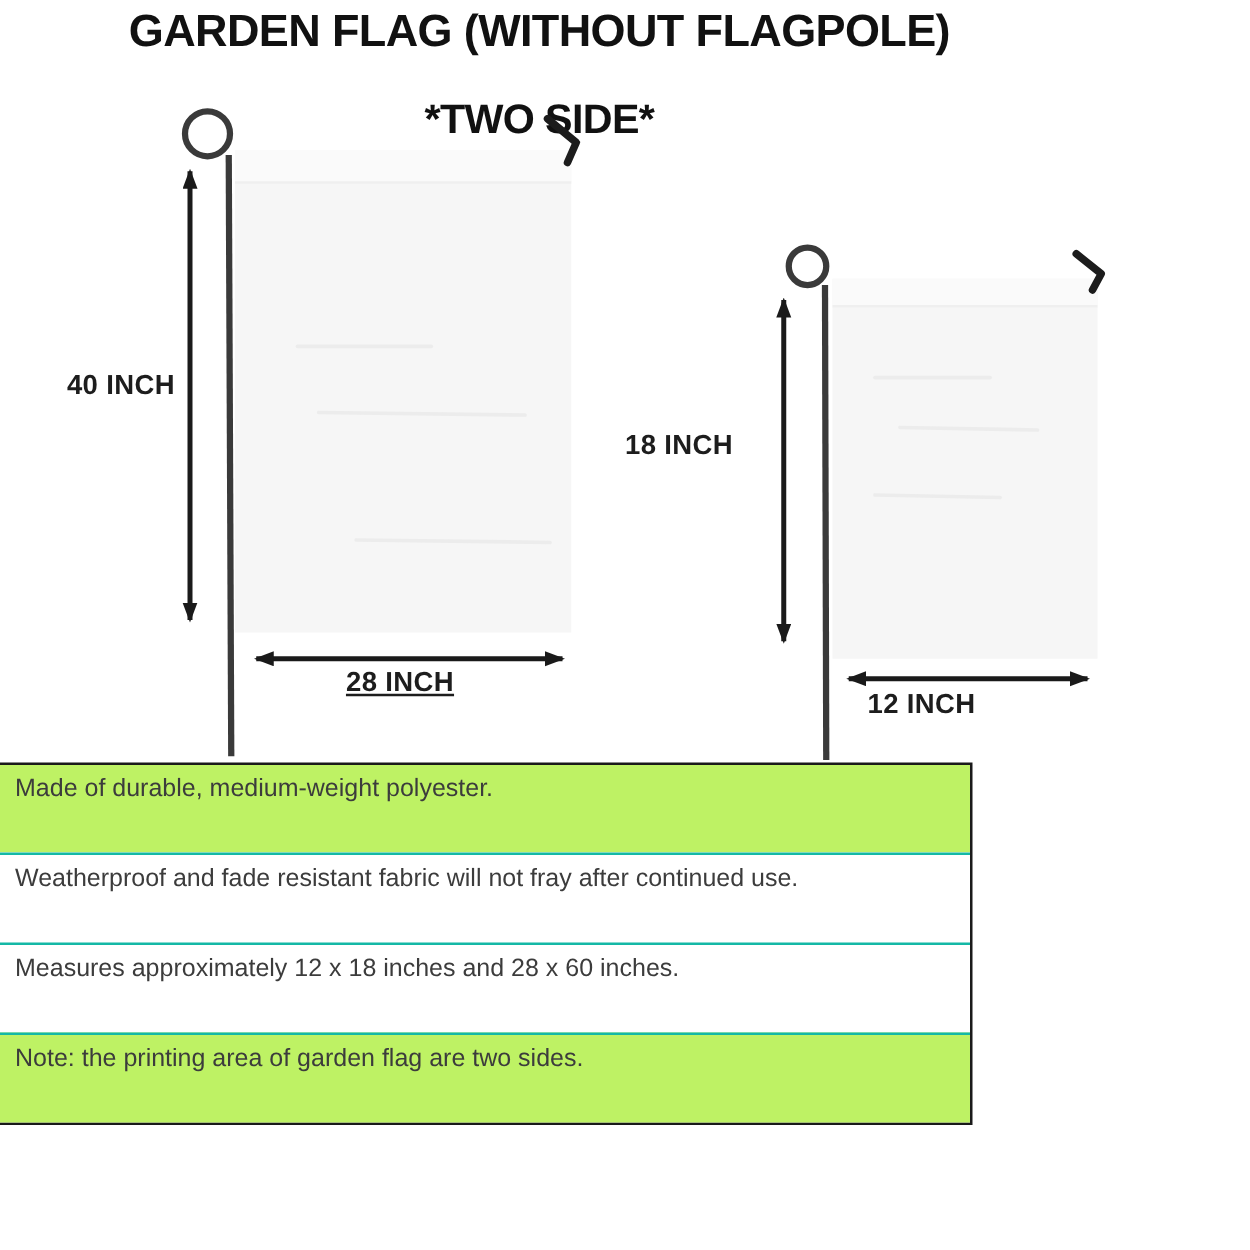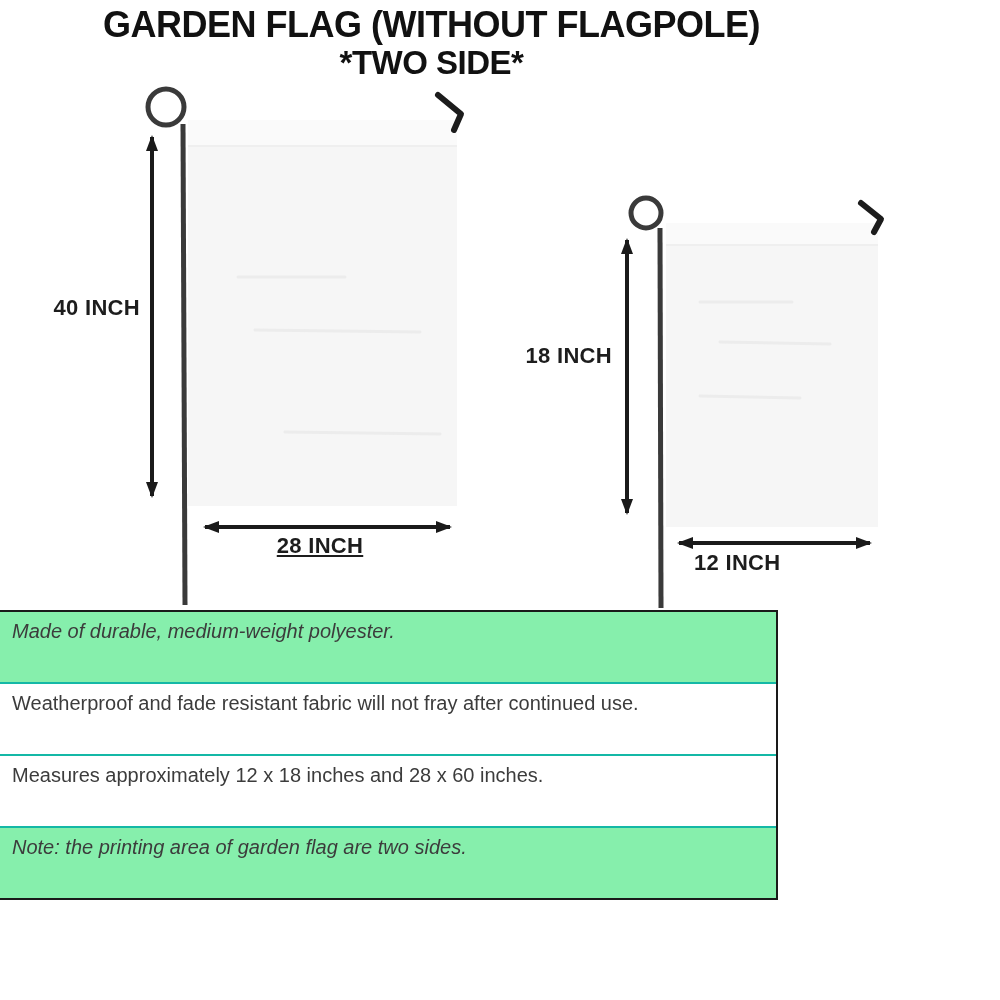--- a/index.html
+++ b/index.html
@@ -3,42 +3,42 @@
 <meta charset="utf-8">
 <style>
   html,body{margin:0;padding:0;background:#ffffff;}
   #stage{
     position:relative;width:1000px;height:1000px;background:#ffffff;overflow:hidden;
     font-family:"Liberation Sans", sans-serif;
   }
   
   .title{position:absolute;left:0;top:6px;width:863px;text-align:center;color:#111111;}
   .title-line1{font-size:36px;font-weight:700;letter-spacing:-0.5px;line-height:1.08;}
-  .title-line2{font-size:33px;font-weight:700;letter-spacing:-0.5px;line-height:1.1;}
+  .title-line2{font-size:33px;font-weight:700;letter-spacing:-0.5px;line-height:1.1;margin-top:32px;}
   
   #diagram{position:absolute;left:0;top:0;width:1000px;height:620px;}
   
   .dim-label{position:absolute;font-size:22px;font-weight:700;color:#1d1d1d;letter-spacing:0.3px;}
   .lbl-40{left:28px;top:295px;width:112px;text-align:right;}
   .lbl-28{left:240px;top:533px;width:160px;text-align:center;text-decoration:underline;}
-  .lbl-18{left:500px;top:343px;width:112px;text-align:right;}
+  .lbl-18{left:500px;top:343px;width:112px;text-align:left;}
   .lbl-12{left:694px;top:550px;width:160px;text-align:left;}
   
   .spec-table{
     position:absolute;left:-2px;top:610px;width:780px;height:290px;
     border:2px solid #1a1a1a;box-sizing:border-box;
     display:flex;flex-direction:column;
   }
   .feature-row{
     flex:1 1 0;box-sizing:border-box;border-top:2px solid #14b8a6;
     padding:8px 8px 0 12px;
     font-size:20px;font-weight:400;color:#3c3c3c;background:#ffffff;
   }
   .feature-row:first-child{border-top:none;}
-  .feature-row.shaded{background:#86efac;font-style:italic;}
+  .feature-row.shaded{background:#bef264;}
 </style>
 </head>
 <body>
 
 <div id="stage">
 
   <div class="title">
     <div class="title-line1">GARDEN FLAG (WITHOUT FLAGPOLE)</div>
     <div class="title-line2">*TWO SIDE*</div>
   </div>

